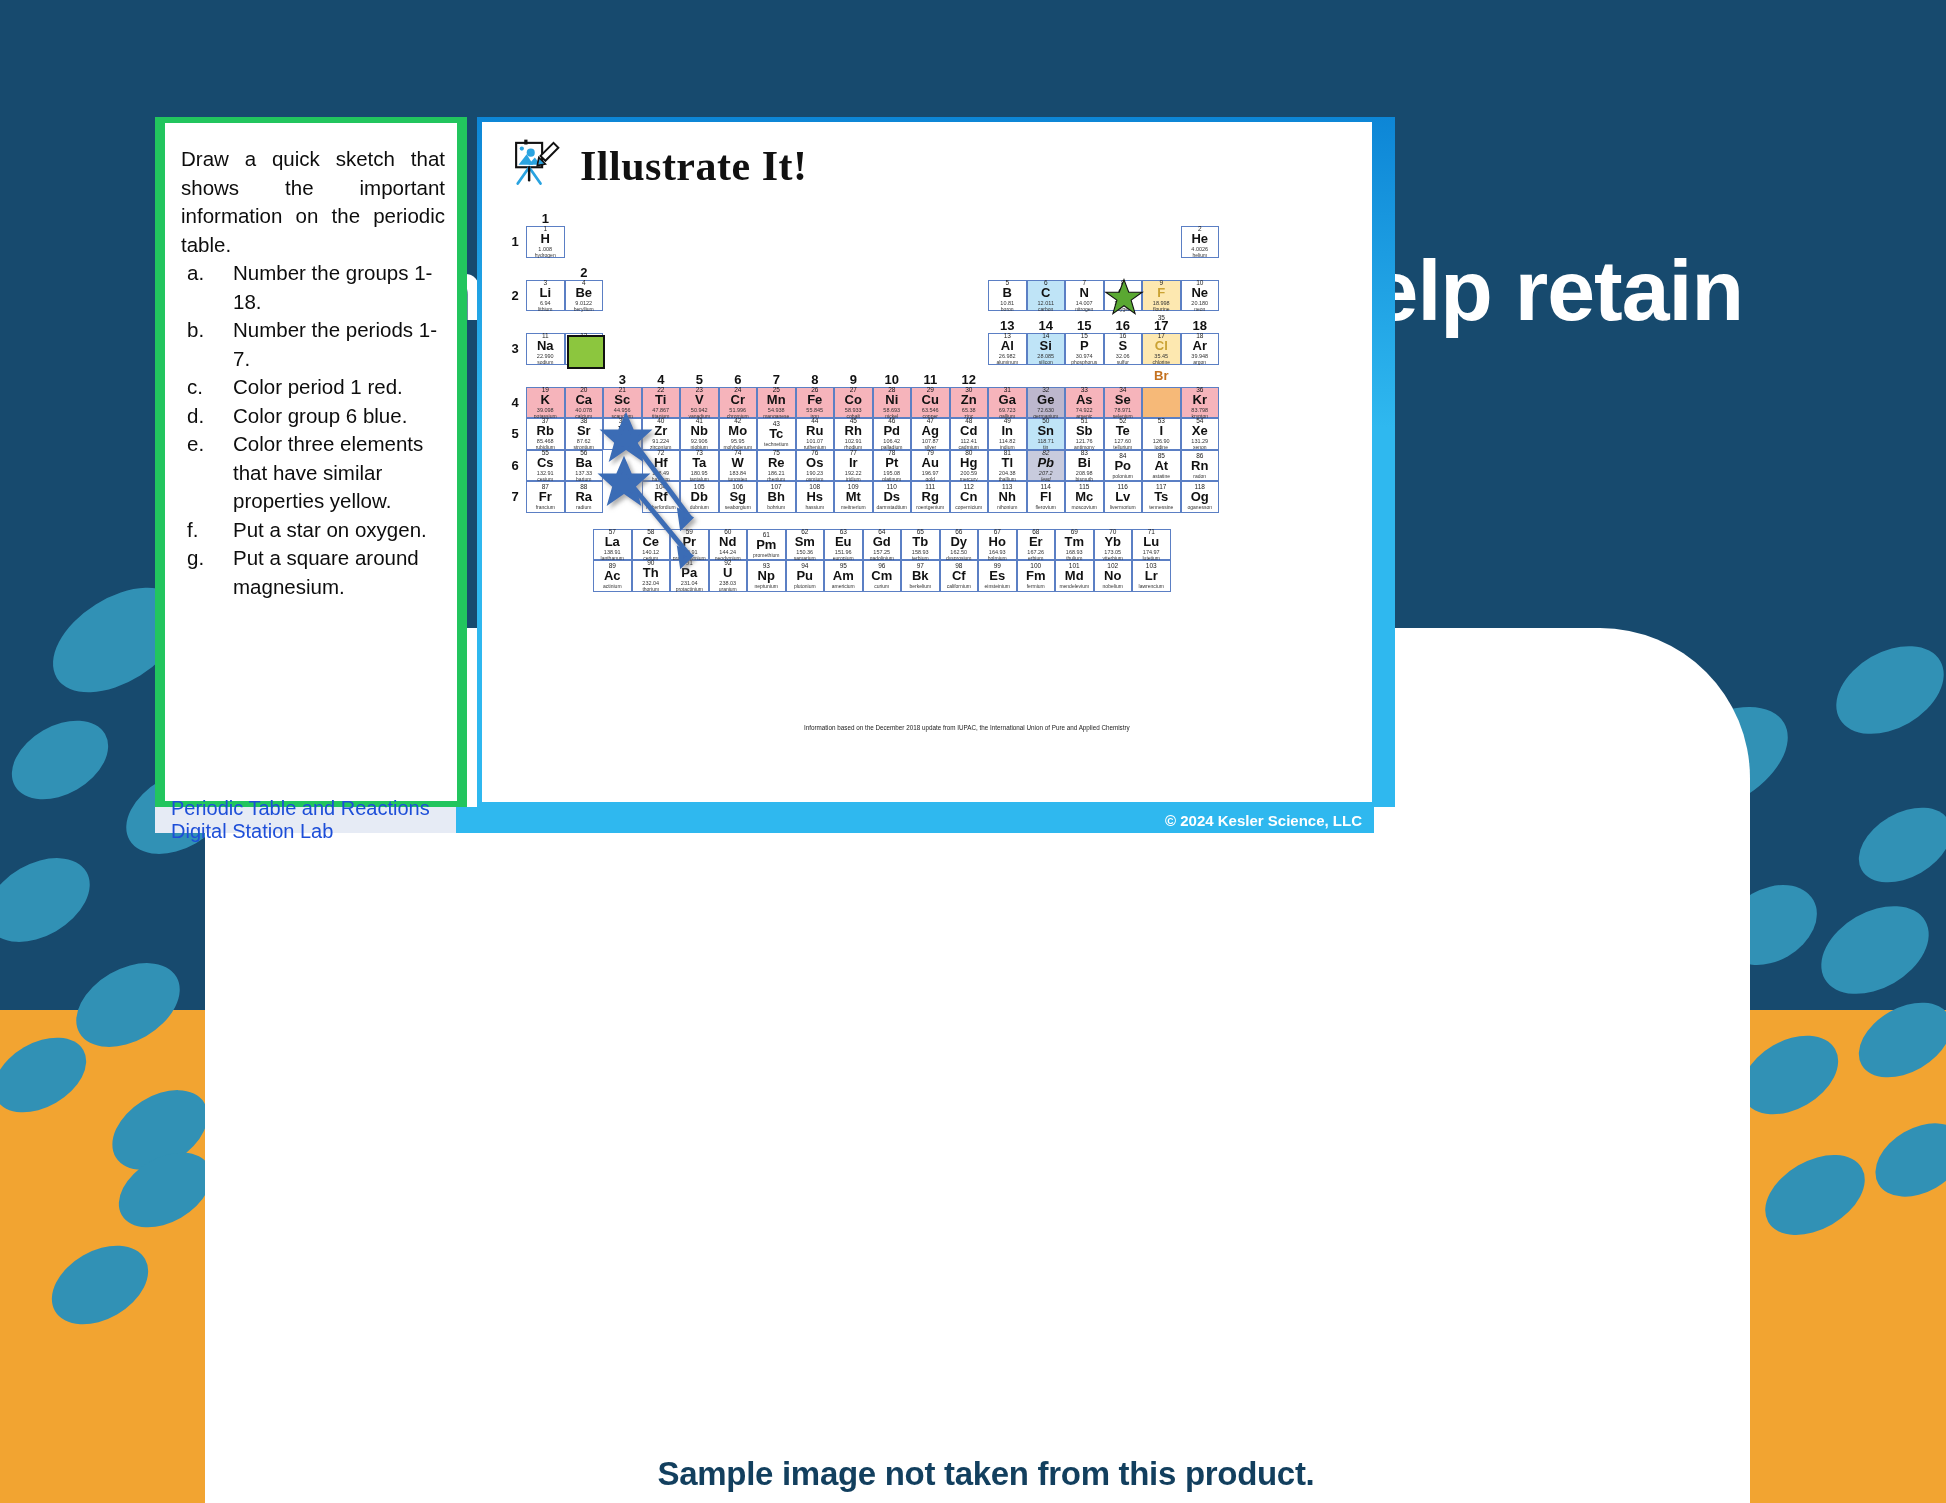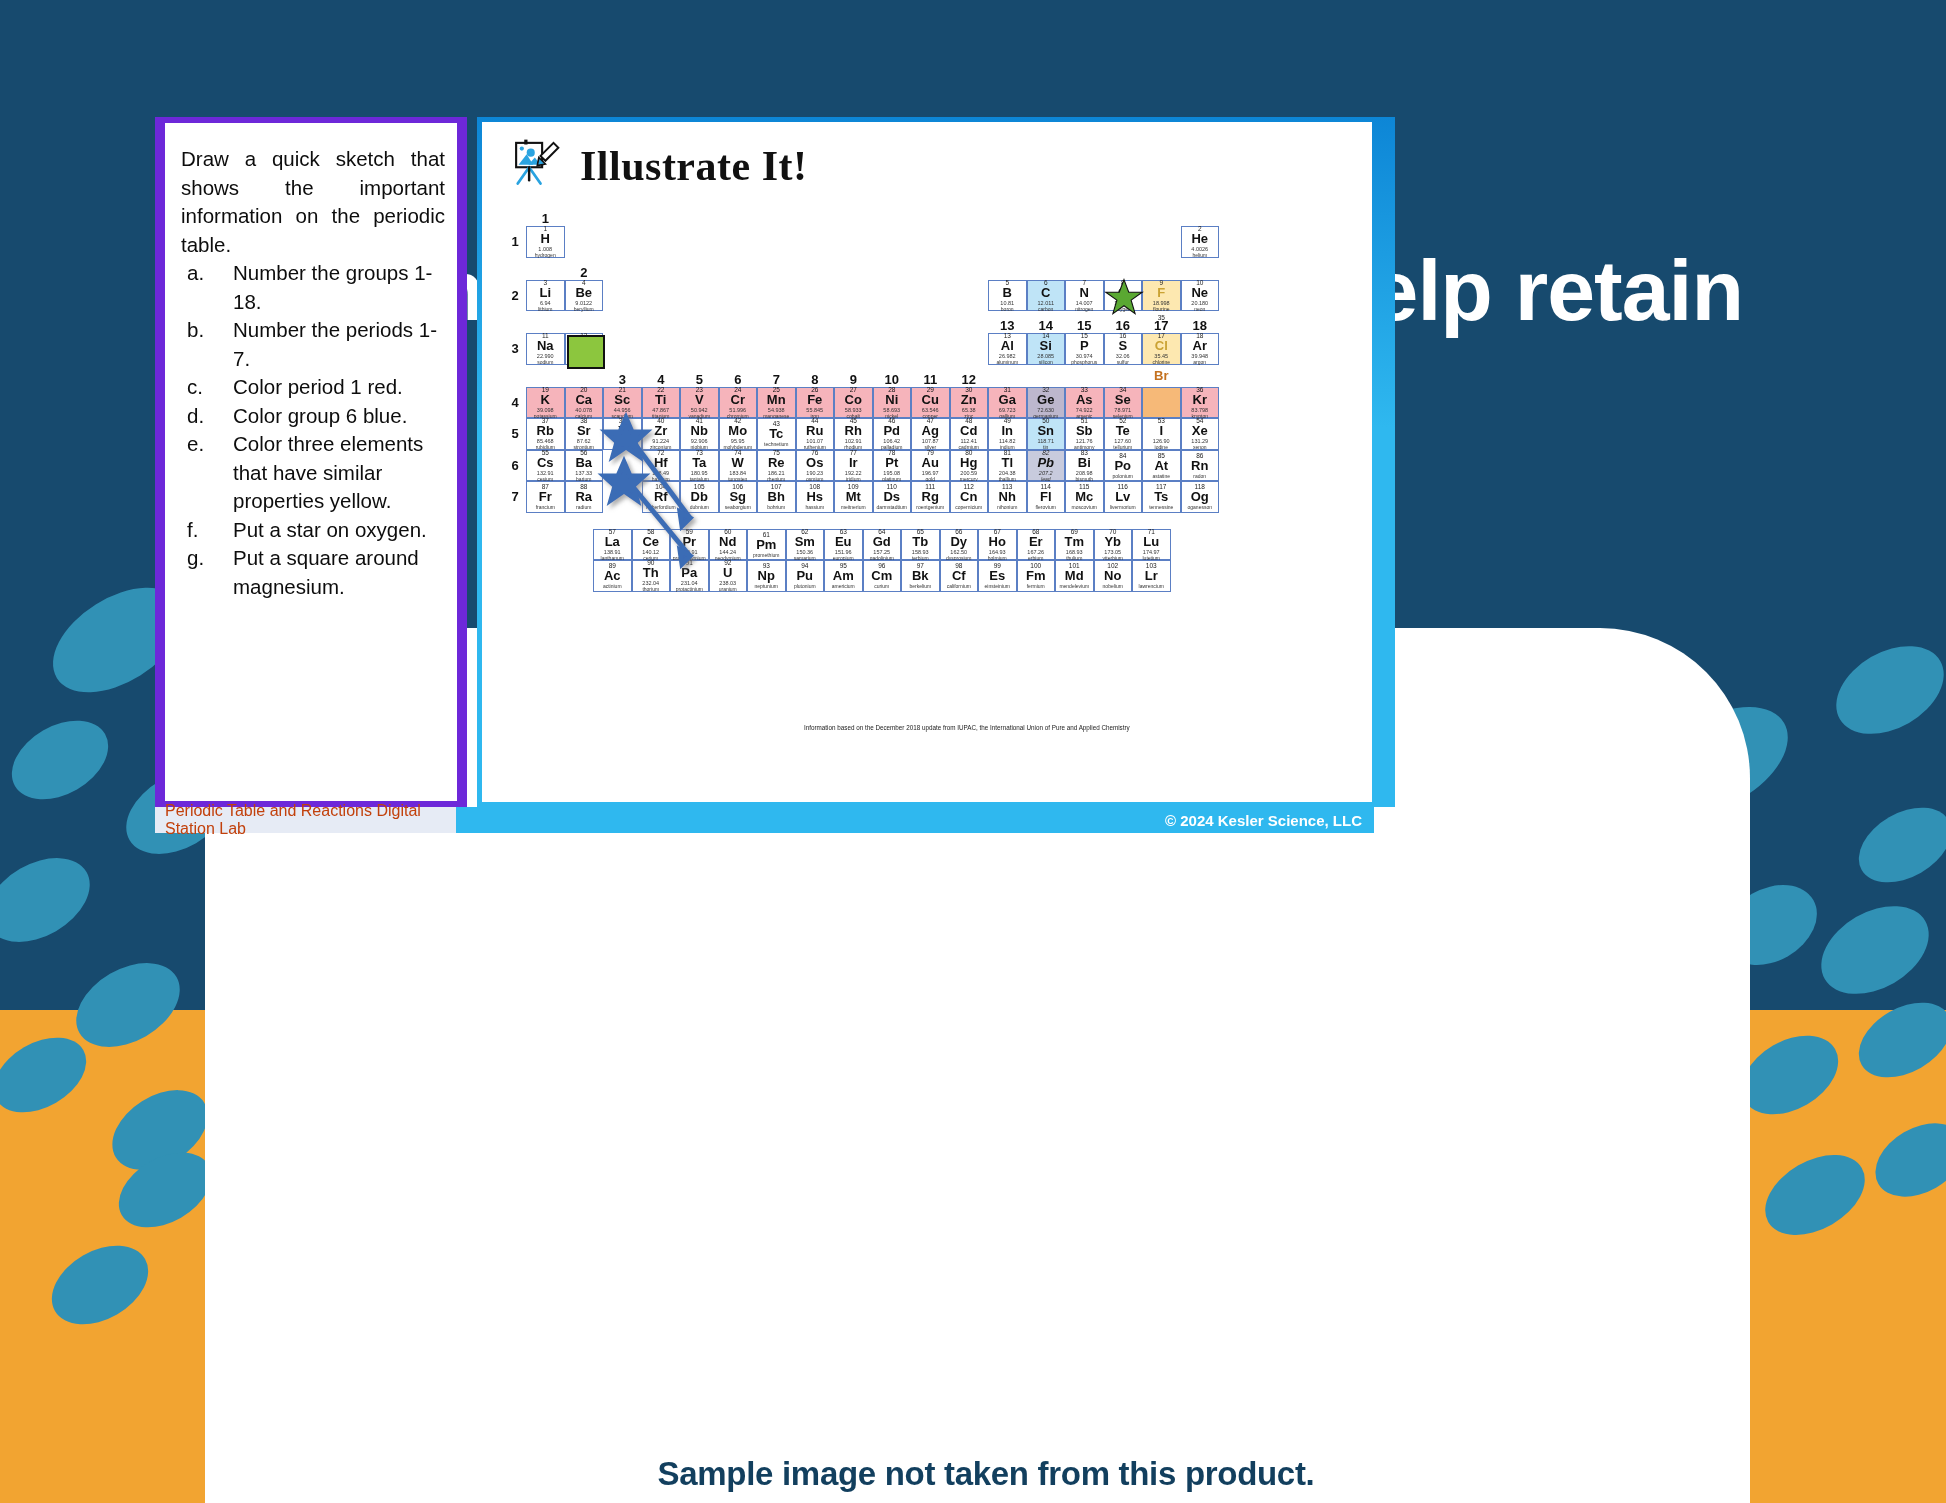--- a/index.html
+++ b/index.html
@@ -15,21 +15,21 @@
   
   #card{
     position:absolute;left:205px;top:628px;width:1545px;height:900px;
     background:#ffffff;border-radius:150px 150px 0 0;
   }
   #card-bottom{position:absolute;left:205px;top:1430px;width:1545px;height:80px;background:#fff;}
   
   #slide{position:absolute;left:155px;top:117px;width:1240px;height:690px;}
   #left-pane{
     position:absolute;left:0;top:0;width:312px;height:690px;
-    background:#6d28d9;padding:16px;box-sizing:border-box;
+    background:#22c55e;padding:16px;box-sizing:border-box;
   }
   #left-inner{
     position:absolute;left:10px;top:6px;width:292px;height:678px;background:#fff;
     box-sizing:border-box;padding:22px 12px 0 16px;
   }
   #instr-intro{font-size:20.5px;line-height:28.5px;color:#0d0d0d;text-align:justify;margin:0 0 0 0;}
   ol.steps{list-style:none;margin:0;padding:0;}
   ol.steps li{
     position:relative;font-size:20.5px;line-height:28.5px;color:#0d0d0d;
     padding-left:52px;margin:0;
@@ -73,22 +73,22 @@
   #mg-square{
     position:absolute;width:34px;height:30px;background:#8cc63e;border:2.5px solid #111;
     z-index:6;
   }
   #pt-foot{position:absolute;left:300px;top:520px;font-size:6.3px;color:#222;}
   
   #arrows{position:absolute;left:0;top:0;width:850px;height:560px;pointer-events:none;z-index:5;}
   
   #foot-left{
     position:absolute;left:155px;top:807px;width:312px;height:26px;background:#e6ebf5;
-    display:flex;align-items:center;padding-left:10px;box-sizing:border-box;
-    font-size:16px;color:#c2410c;
+    display:flex;align-items:center;padding-left:16px;box-sizing:border-box;
+    font-size:20px;color:#1d4ed8;
   }
   #foot-right{
     position:absolute;left:456px;top:807px;width:918px;height:26px;background:#2fb8ef;
     display:flex;align-items:center;justify-content:flex-end;padding-right:12px;box-sizing:border-box;
     font-size:15px;font-weight:700;color:#fff;
   }
   
   #title-wrap{position:absolute;left:0;top:118px;width:1946px;text-align:center;}
   #title-main{
     font-size:97px;font-weight:700;color:#fff;line-height:110px;letter-spacing:-1px;

